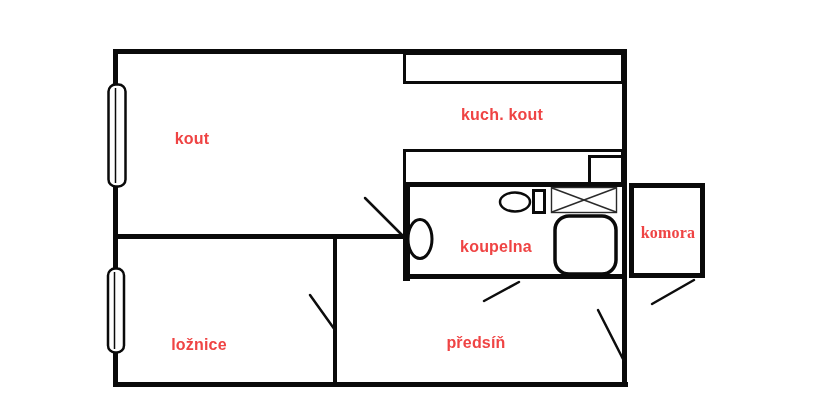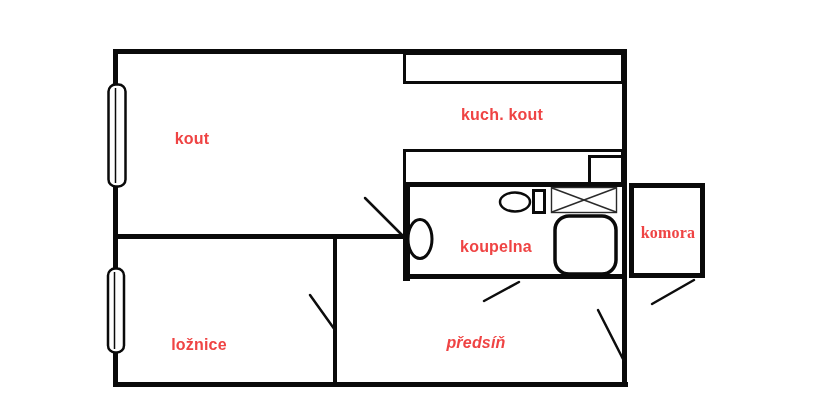--- a/index.html
+++ b/index.html
@@ -81,15 +81,15 @@
       <line x1="598" y1="310" x2="624" y2="361"></line>
       <line x1="652" y1="304" x2="694" y2="280"></line>
     </g>
   </svg>
 
   <div class="room-label" style="left:192px; top:139px;">kout</div>
   <div class="room-label" style="left:502px; top:115px;">kuch. kout</div>
   <div class="room-label" style="left:496px; top:247px;text-align:center;">koupelna</div>
   <div class="room-label" style="left:668px; top:233px;font-family:Liberation Serif, serif;">komora</div>
   <div class="room-label" style="left:199px; top:306px;margin-top:39px;">ložnice</div>
-  <div class="room-label" style="left:476px; top:343px;font-style:italic;">předsíň</div>
+  <div class="room-label" style="left:476px; top:343px;">předsíň</div>
 
 </div>
 
 </body></html>

